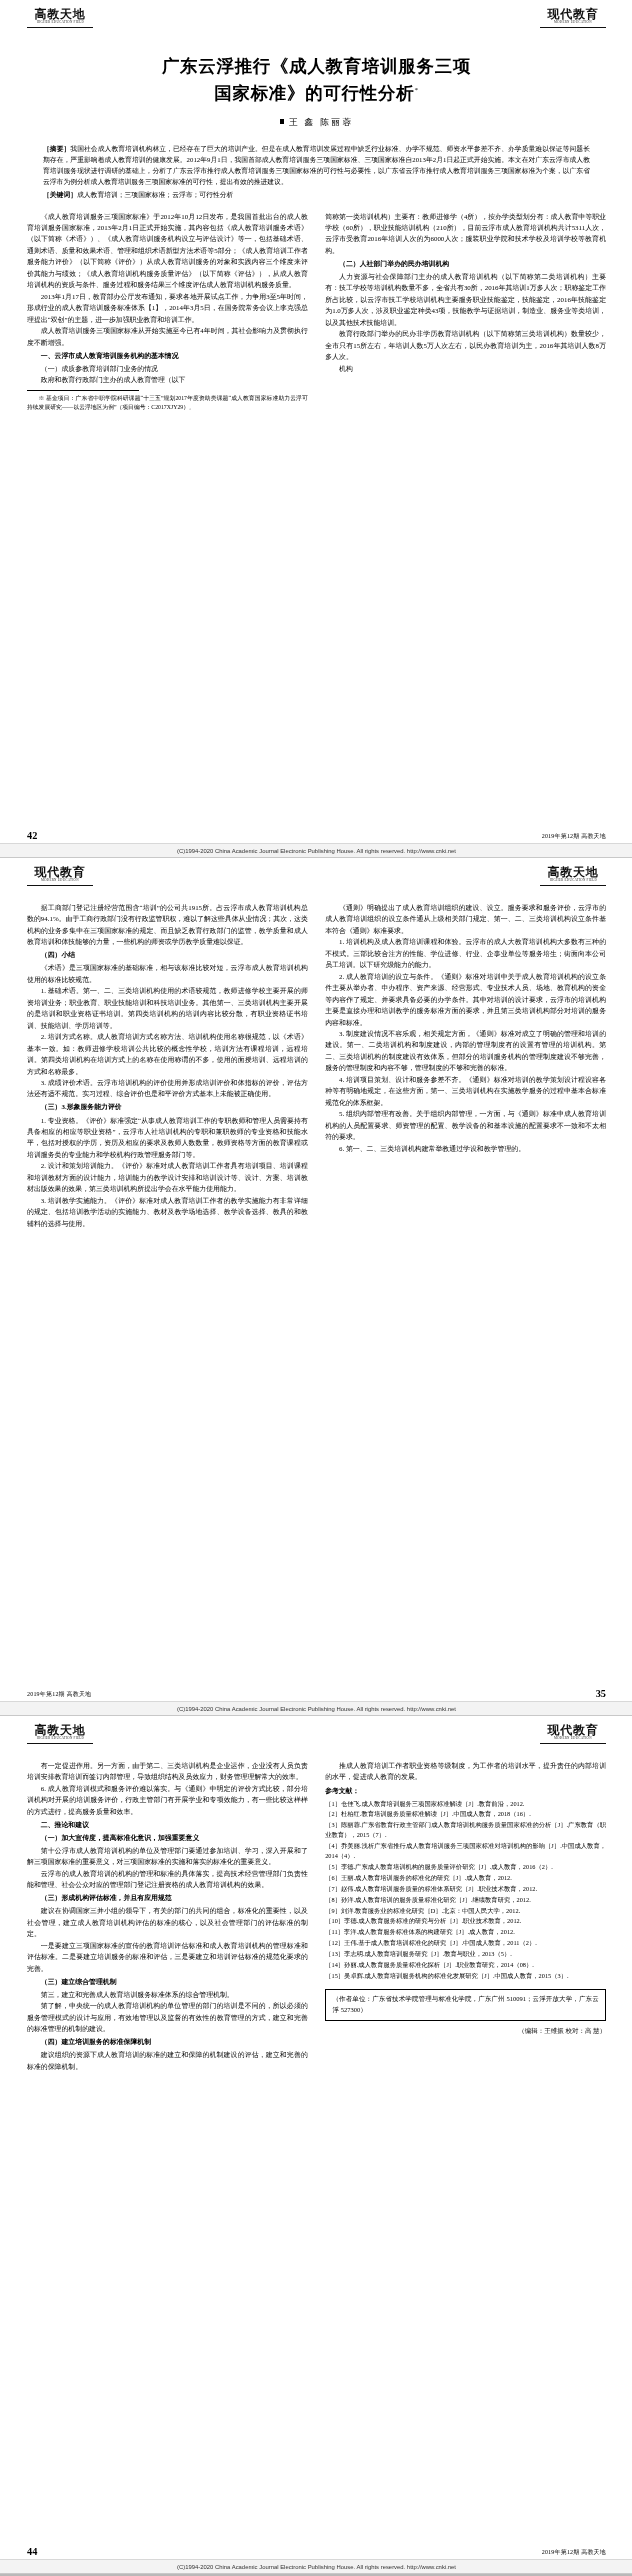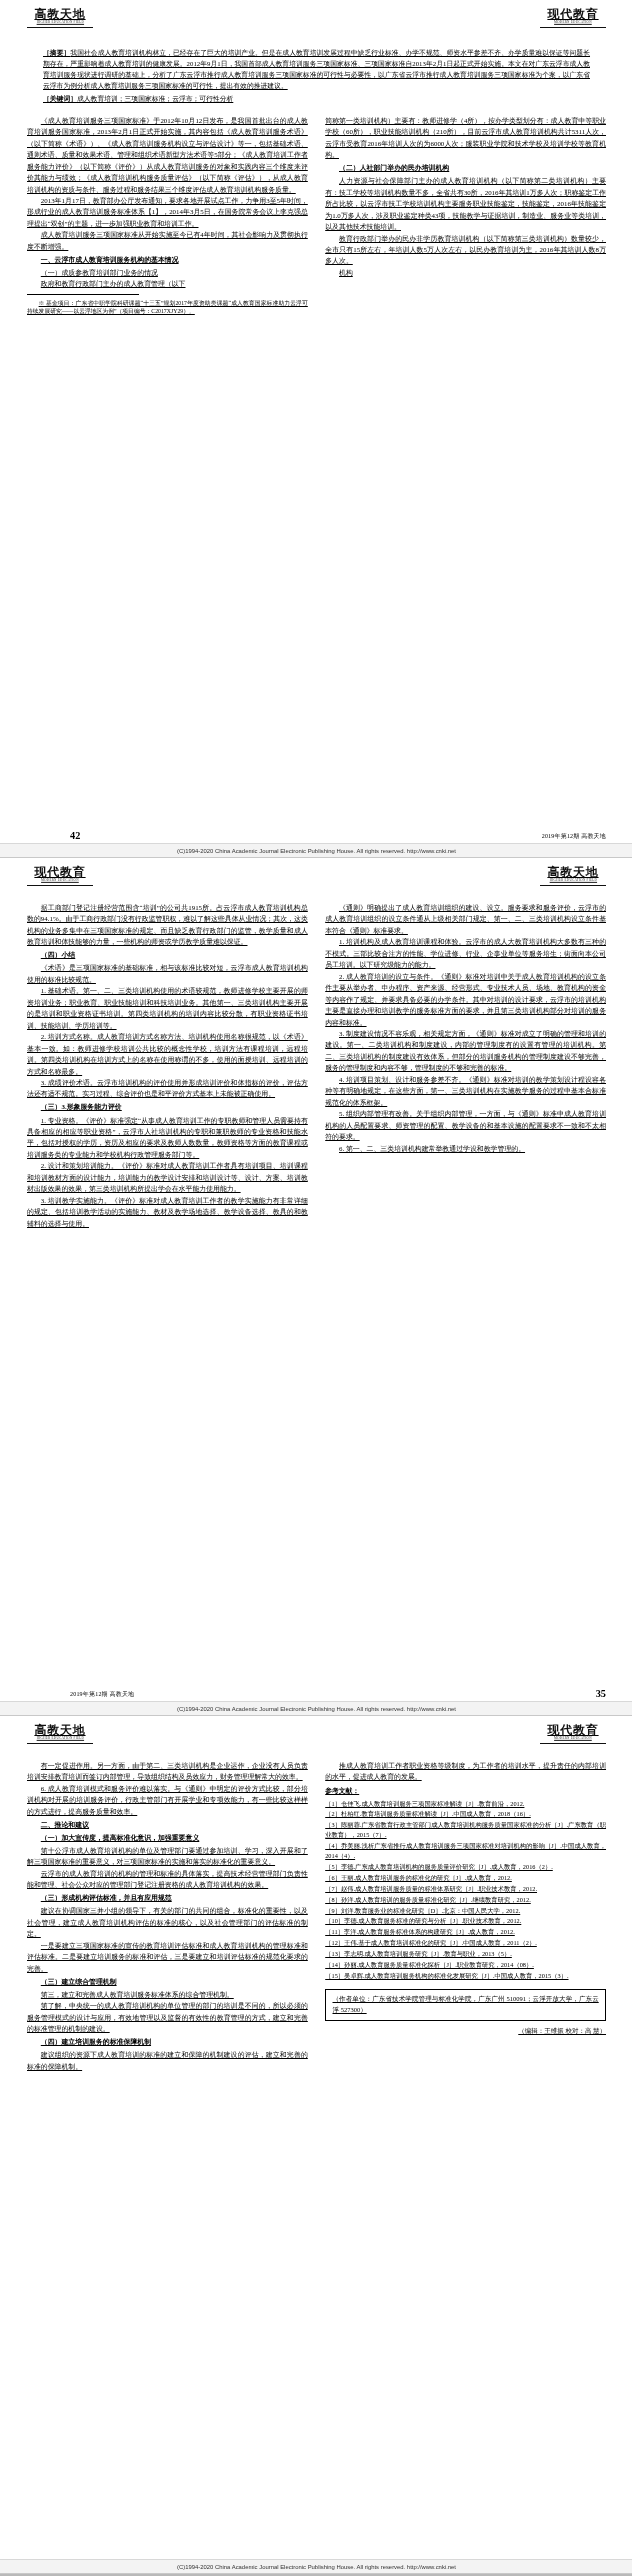--- a/index.html
+++ b/index.html
@@ -1,18 +1,18 @@
 <!DOCTYPE html>
 <html style="font-size:12.7px"><head>
 <meta charset="utf-8">
 <style>
   html,body{margin:0;padding:0;background:#b9b9b9;}
   body{font-family:"Liberation Serif", serif;}
   .page{
-    width:633px;background:#ffffff;margin:0 auto;position:relative;text-decoration:underline;
+    width:633px;background:#ffffff;margin:0 auto;position:relative;
   }
   .sheet{
     width:633px;min-height:858px;background:#fff;position:relative;
     padding:0;box-sizing:border-box;border-bottom:0.8px solid #c8c8c8;
   }
   
   .runhead{
     position:relative;height:36px;box-sizing:border-box;
     padding:0 27px;display:flex;align-items:center;justify-content:space-between;
   }
@@ -35,21 +35,21 @@
   .cols{display:flex;gap:17.4px;padding:8px 27px 0;}
   .col{flex:1;font-size:6.9px;line-height:1.66;text-align:justify;color:#000;}
   .col p{margin:0;text-indent:2em;}
   .col p.noind{text-indent:0;}
   .col h3{font-size:6.9px;margin:1.6px 0;font-weight:bold;text-indent:2em;}
   .rule{border-top:0.8px solid #000;margin:4.7px 0 3.2px;width:40%;}
   .fn{font-size:5.8px;line-height:1.5;text-indent:0;}
   
   .pg-footer{
     position:absolute;left:0;right:0;bottom:16px;padding:0 27px;
-    display:flex;align-items:flex-end;justify-content:space-between;font-size:6px;margin-left:43px;
+    display:flex;align-items:flex-end;justify-content:space-between;font-size:6px;
   }
   .pg-footer .left{font-size:6px;letter-spacing:0.2px;}
   .pg-footer .right{font-size:6px;letter-spacing:0.2px;}
   .pg-num{font-size:10.3px;font-weight:bold;}
   .cnki-bar{
     position:absolute;left:0;right:0;bottom:0;height:12.7px;background:#f3f3f3;
     border-top:0.8px solid #d8d8d8;
     display:flex;align-items:center;justify-content:center;gap:11px;
     font-family:"Liberation Sans",sans-serif;font-size:5.9px;color:#333;
   }
@@ -73,20 +73,29 @@
         <span class="logo-en">HIGHER EDUCATION FIELD</span>
         <span class="logo-rule"></span>
       </div>
       <div class="logo-box right">
         <span class="logo-cn">现代教育</span>
         <span class="logo-en">MODERN EDUCATION</span>
         <span class="logo-rule"></span>
       </div>
     </div>
 
+    <div class="title-wrap">
+      <div class="art-title">
+        <span>广东云浮推行《成人教育培训服务三项</span><br>
+        <span>国家标准》的可行性分析</span><sup>*</sup>
+      </div>
+      <div class="authors">
+        <span class="sq"></span><span>王 鑫  陈丽蓉</span>
+      </div>
+    </div>
 
     <div class="abs-wrap">
       <p>
         <span class="abs-label">［摘要］</span><span>我国社会成人教育培训机构林立，已经存在了巨大的培训产业。但是在成人教育培训发展过程中缺乏行业标准、办学不规范、师资水平参差不齐、办学质量难以保证等问题长期存在，严重影响着成人教育培训的健康发展。2012年9月1日，我国首部成人教育培训服务三项国家标准、三项国家标准自2013年2月1日起正式开始实施。本文在对广东云浮市成人教育培训服务现状进行调研的基础上，分析了广东云浮市推行成人教育培训服务三项国家标准的可行性与必要性，以广东省云浮市推行成人教育培训服务三项国家标准为个案，以广东省云浮市为例分析成人教育培训服务三项国家标准的可行性，提出有效的推进建议。</span>
       </p>
       <p class="kw">
         <span class="abs-label">［关键词］</span><span>成人教育培训；三项国家标准；云浮市；可行性分析</span>
       </p>
     </div>
 
@@ -215,19 +224,23 @@
           <p>［12］王伟.基于成人教育培训标准化的研究［J］.中国成人教育，2011（2）.</p>
           <p>［13］李志明.成人教育培训服务研究［J］.教育与职业，2013（5）.</p>
           <p>［14］孙丽.成人教育服务质量标准化探析［J］.职业教育研究，2014（08）.</p>
           <p>［15］吴卓辉.成人教育培训服务机构的标准化发展研究［J］.中国成人教育，2015（3）.</p>
         </div>
         <div class="addr">（作者单位：广东省技术学院管理与标准化学院，广东广州 510091；云浮开放大学，广东云浮 527300）</div>
         <div class="editor">（编辑：王维振  校对：高 慧）</div>
       </div>
     </div>
 
+    <div class="pg-footer">
+      <span class="pg-num">44</span>
+      <span class="right">2019年第12期 高教天地</span>
+    </div>
     <div class="cnki-bar">
       <span>(C)1994-2020 China Academic Journal Electronic Publishing House. All rights reserved.     http://www.cnki.net</span>
     </div>
   </div>
 
 </div>
 
 
 </body></html>

